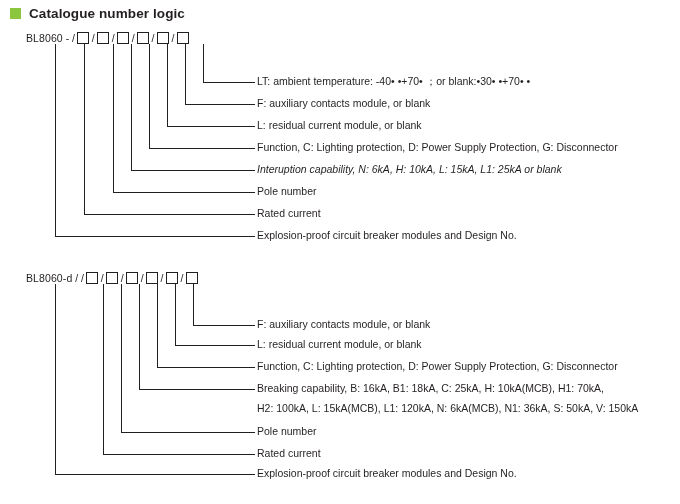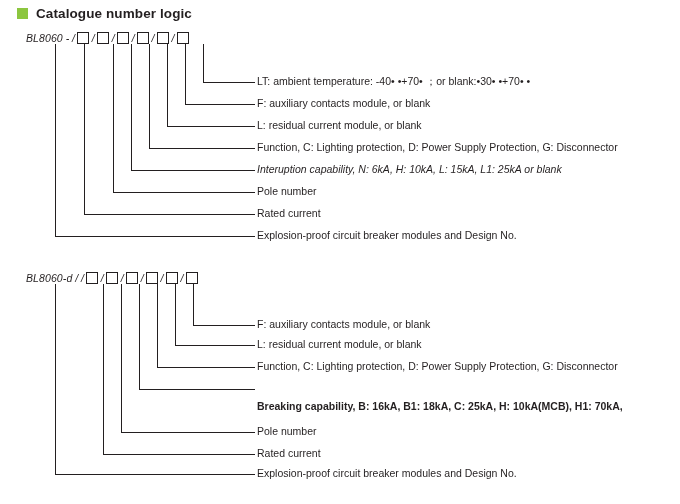--- a/index.html
+++ b/index.html
@@ -21,21 +21,20 @@
   }
 
   
   .header {
     position: absolute;
     left: 10px;
     top: 6px;
     display: flex;
     align-items: center;
     gap: 8px;
-    margin-left: 7px;
   }
   .header .marker {
     width: 11px;
     height: 11px;
     background: #8cc63f;
     display: block;
   }
   .header .title {
     font-size: 13.5px;
     font-weight: bold;
@@ -44,21 +43,20 @@
   }
 
   
   .code-row {
     position: absolute;
     display: flex;
     align-items: flex-start;
     font-size: 10.5px;
     color: #231f20;
     white-space: nowrap;
-    font-style: italic;
   }
   .code-prefix {
     font-size: 10.5px;
     letter-spacing: 0.1px;
   }
   .sep {
     padding: 0 2.5px;
     font-size: 10.5px;
   }
   .slot {
@@ -168,21 +166,22 @@
   <div class="vline" style="left:175px; top:284px; height:61px;"></div>
   <div class="hline" style="left:175px; top:345px; width:80px;"></div>
   <div class="label" style="left:257px; top:338px;">L: residual current module, or blank</div>
 
   <div class="vline" style="left:157px; top:284px; height:83px;"></div>
   <div class="hline" style="left:157px; top:367px; width:98px;"></div>
   <div class="label" style="left:257px; top:360px;">Function, C: Lighting protection, D: Power Supply Protection, G: Disconnector</div>
 
   <div class="vline" style="left:139px; top:284px; height:105px;"></div>
   <div class="hline" style="left:139px; top:389px; width:116px;"></div>
-  <div class="label" style="left:257px; top:400px;font-weight:bold;">Breaking capability, B: 16kA, B1: 18kA, C: 25kA, H: 10kA(MCB), H1: 70kA,</div>
+  <div class="label" style="left:257px; top:382px;">Breaking capability, B: 16kA, B1: 18kA, C: 25kA, H: 10kA(MCB), H1: 70kA,</div>
+  <div class="label" style="left:257px; top:402px;">H2: 100kA, L: 15kA(MCB), L1: 120kA, N: 6kA(MCB), N1: 36kA, S: 50kA, V: 150kA</div>
 
   <div class="vline" style="left:121px; top:284px; height:148px;"></div>
   <div class="hline" style="left:121px; top:432px; width:134px;"></div>
   <div class="label" style="left:257px; top:425px;">Pole number</div>
 
   <div class="vline" style="left:103px; top:284px; height:170px;"></div>
   <div class="hline" style="left:103px; top:454px; width:152px;"></div>
   <div class="label" style="left:257px; top:447px;">Rated current</div>
 
   <div class="vline" style="left:55px; top:284px; height:190px;"></div>

